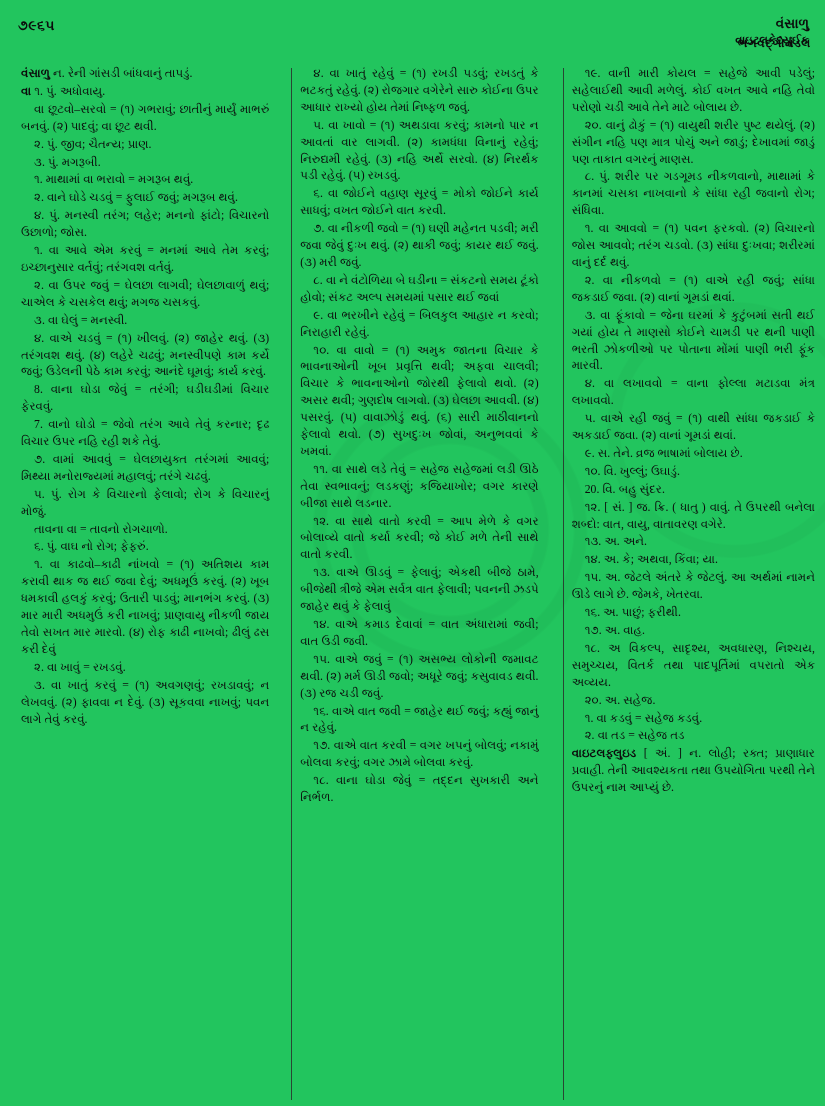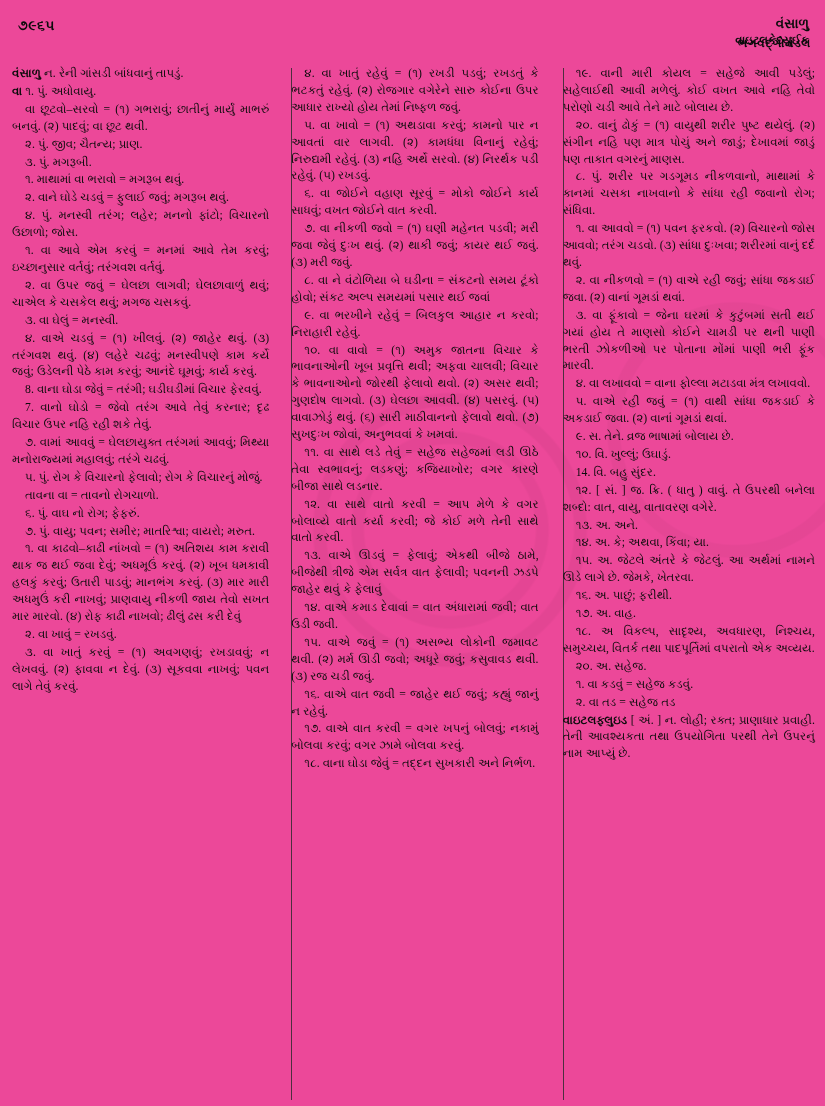--- a/index.html
+++ b/index.html
@@ -9,21 +9,21 @@
   }
   body {
     font-family: "Liberation Serif", "DejaVu Serif", serif;
     color: #0b0b0b;
   }
   #page {
     position: relative;
     width: 825px;
     height: 1106px;
     overflow: hidden;
-    background: #ec4899;
+    background: #22c55e;
     box-sizing: border-box;
   }
   
   #page::before {
     content: "";
     position: absolute;
     left: 300px; top: 380px;
     width: 300px; height: 300px;
     border-radius: 50%;
     background:
@@ -101,21 +101,21 @@
     top: 2px;
     bottom: 0;
     width: 1px;
     background: #2a2a2a;
     opacity: .82;
   }
   .rule-a { left: 279px; }
   .rule-b { left: 551px; }
 
   p {
-    margin: 0 0 1px 0;
+    margin: 0 0 1px 9px;
   }
   p.ind { text-indent: 13px; }
   p.flush { text-indent: 0; }
   b { font-weight: bold; }
   .hw { font-weight: bold; }
 </style>
 </head>
 <body>
 
 <div id="page">
@@ -144,21 +144,20 @@
         <p class="ind"><span>૧. વા આવે એમ કરવું = મનમાં આવે તેમ કરવું; ઇચ્છાનુસાર વર્તવું; તરંગવશ વર્તવું.</span></p>
         <p class="ind"><span>૨. વા ઉપર જવું = ઘેલછા લાગવી; ઘેલછાવાળું થવું; ચાએલ કે ચસકેલ થવું; મગજ ચસકવું.</span></p>
         <p class="ind"><span>૩. વા ઘેલું = મનસ્વી.</span></p>
         <p class="ind"><span>૪. વાએ ચડવું = (૧) ખીલવું. (૨) જાહેર થવું. (૩) તરંગવશ થવું. (૪) લહેરે ચઢવું; મનસ્વીપણે કામ કર્યે જવું; ઉડેલની પેઠે કામ કરવું; આનંદે ઘૂમવું; કાર્ય કરવું.</span></p>
         <p class="ind"><span>8. વાના ઘોડા જેવું = તરંગી; ઘડીઘડીમાં વિચાર ફેરવવું.</span></p>
         <p class="ind"><span>7. વાનો ઘોડો = જેવો તરંગ આવે તેવું કરનાર; દૃઢ વિચાર ઉપર નહિ રહી શકે તેવું.</span></p>
         <p class="ind"><span>૭. વામાં આવવું = ઘેલછાયુક્ત તરંગમાં આવવું; મિથ્યા મનોરાજ્યમાં મહાલવું; તરંગે ચઢવું.</span></p>
         <p class="ind"><span>૫. પું. રોગ કે વિચારનો ફેલાવો; રોગ કે વિચારનું મોજું.</span></p>
         <p class="ind"><span>તાવના વા = તાવનો રોગચાળો.</span></p>
         <p class="ind"><span>૬. પું. વાઘ નો રોગ; ફેફરું.</span></p>
-        <p class="ind"><span>૭. પું. વાયુ; પવન; સમીર; માતરિશ્વા; વાયરો; મરુત.</span></p>
         <p class="ind"><span>૧. વા કાઢવો–કાઢી નાંખવો = (૧) અતિશય કામ કરાવી થાક જ થઈ જવા દેવું; અધમૂઉં કરવું. (૨) ખૂબ ધમકાવી હલકું કરવું; ઉતારી પાડવું; માનભંગ કરવું. (૩) માર મારી અધમુઉં કરી નાખવું; પ્રાણવાયુ નીકળી જાય તેવો સખત માર મારવો. (૪) રોફ કાઢી નાખવો; ઢીલું ઢસ કરી દેવું</span></p>
         <p class="ind"><span>૨. વા ખાવું = રખડવું.</span></p>
         <p class="ind"><span>૩. વા ખાતું કરવું = (૧) અવગણવું; રખડાવવું; ન લેખવવું. (૨) ફાવવા ન દેવું. (૩) સૂકવવા નાખવું; પવન લાગે તેવું કરવું.</span></p>
       </div>
     <div class="col col2">
         <p class="ind"><span>૪. વા ખાતું રહેવું = (૧) રખડી પડવું; રખડતું કે ભટકતું રહેવું. (૨) રોજગાર વગેરેને સારુ કોઈના ઉપર આધાર રાખ્યો હોય તેમાં નિષ્ફળ જવું.</span></p>
         <p class="ind"><span>૫. વા ખાવો = (૧) અથડાવા કરવું; કામનો પાર ન આવતાં વાર લાગવી. (૨) કામધંધા વિનાનું રહેવું; નિરુદ્યમી રહેવું. (૩) નહિ અર્થે સરવો. (૪) નિરર્થક પડી રહેવું. (૫) રખડવું.</span></p>
         <p class="ind"><span>૬. વા જોઈને વહાણ સૂરવું = મોકો જોઈને કાર્ય સાધવું; વખત જોઈને વાત કરવી.</span></p>
         <p class="ind"><span>૭. વા નીકળી જવો = (૧) ઘણી મહેનત પડવી; મરી જવા જેવું દુઃખ થવું. (૨) થાકી જવું; કાયર થઈ જવું. (૩) મરી જવું.</span></p>
         <p class="ind"><span>૮. વા ને વંટોળિયા બે ઘડીના = સંકટનો સમય ટૂંકો હોવો; સંકટ અલ્પ સમયમાં પસાર થઈ જવાં</span></p>
@@ -177,21 +176,21 @@
         <p class="ind"><span>૧૯. વાની મારી કોયલ = સહેજે આવી પડેલું; સહેલાઈથી આવી મળેલું. કોઈ વખત આવે નહિ તેવો પરોણો ચડી આવે તેને માટે બોલાય છે.</span></p>
         <p class="ind"><span>૨૦. વાનું ઢોકું = (૧) વાયુથી શરીર પુષ્ટ થયેલું. (૨) સંગીન નહિ પણ માત્ર પોચું અને જાડું; દેખાવમાં જાડું પણ તાકાત વગરનું માણસ.</span></p>
         <p class="ind"><span>૮. પું. શરીર પર ગડગૂમડ નીકળવાનો, માથામાં કે કાનમાં ચસકા નાખવાનો કે સાંધા રહી જવાનો રોગ; સંધિવા.</span></p>
         <p class="ind"><span>૧. વા આવવો = (૧) પવન ફરકવો. (૨) વિચારનો જોસ આવવો; તરંગ ચડવો. (૩) સાંધા દુઃખવા; શરીરમાં વાનું દર્દ થવું.</span></p>
         <p class="ind"><span>૨. વા નીકળવો = (૧) વાએ રહી જવું; સાંધા જકડાઈ જવા. (૨) વાનાં ગૂમડાં થવાં.</span></p>
         <p class="ind"><span>૩. વા ફૂંકાવો = જેના ઘરમાં કે કુટુંબમાં સતી થઈ ગયાં હોય તે માણસો કોઈને ચામડી પર થની પાણી ભરતી ઝોકળીઓ પર પોતાના મોંમાં પાણી ભરી ફૂંક મારવી.</span></p>
         <p class="ind"><span>૪. વા લખાવવો = વાના ફોલ્લા મટાડવા મંત્ર લખાવવો.</span></p>
         <p class="ind"><span>૫. વાએ રહી જવું = (૧) વાથી સાંધા જકડાઈ કે અકડાઈ જવા. (૨) વાનાં ગૂમડાં થવાં.</span></p>
         <p class="ind"><span>૯. સ. તેને. વ્રજ ભાષામાં બોલાય છે.</span></p>
         <p class="ind"><span>૧૦. વિ. ખુલ્લું; ઉઘાડું.</span></p>
-        <p class="ind"><span>14. વિ. બહુ સુંદર.</span></p>
+        <p class="ind"><span>20. વિ. બહુ સુંદર.</span></p>
         <p class="ind"><span>૧૨. [ સં. ] જ. ક્રિ. ( ધાતુ ) વાવું. તે ઉપરથી બનેલા શબ્દો: વાત, વાયુ, વાતાવરણ વગેરે.</span></p>
         <p class="ind"><span>૧૩. અ. અને.</span></p>
         <p class="ind"><span>૧૪. અ. કે; અથવા, કિંવા; યા.</span></p>
         <p class="ind"><span>૧૫. અ. જેટલે અંતરે કે જેટલું. આ અર્થમાં નામને ઊડે લાગે છે. જેમકે, ખેતરવા.</span></p>
         <p class="ind"><span>૧૬. અ. પાછું; ફરીથી.</span></p>
         <p class="ind"><span>૧૭. અ. વાહ.</span></p>
         <p class="ind"><span>૧૮. અ વિકલ્પ, સાદૃશ્ય, અવધારણ, નિશ્ચય, સમુચ્ચય, વિતર્ક તથા પાદપૂર્તિમાં વપરાતો એક અવ્યય.</span></p>
         <p class="ind"><span>૨૦. અ. સહેજ.</span></p>
         <p class="ind"><span>૧. વા કડવું = સહેજ કડવું.</span></p>
         <p class="ind"><span>૨. વા તડ = સહેજ તડ</span></p>

